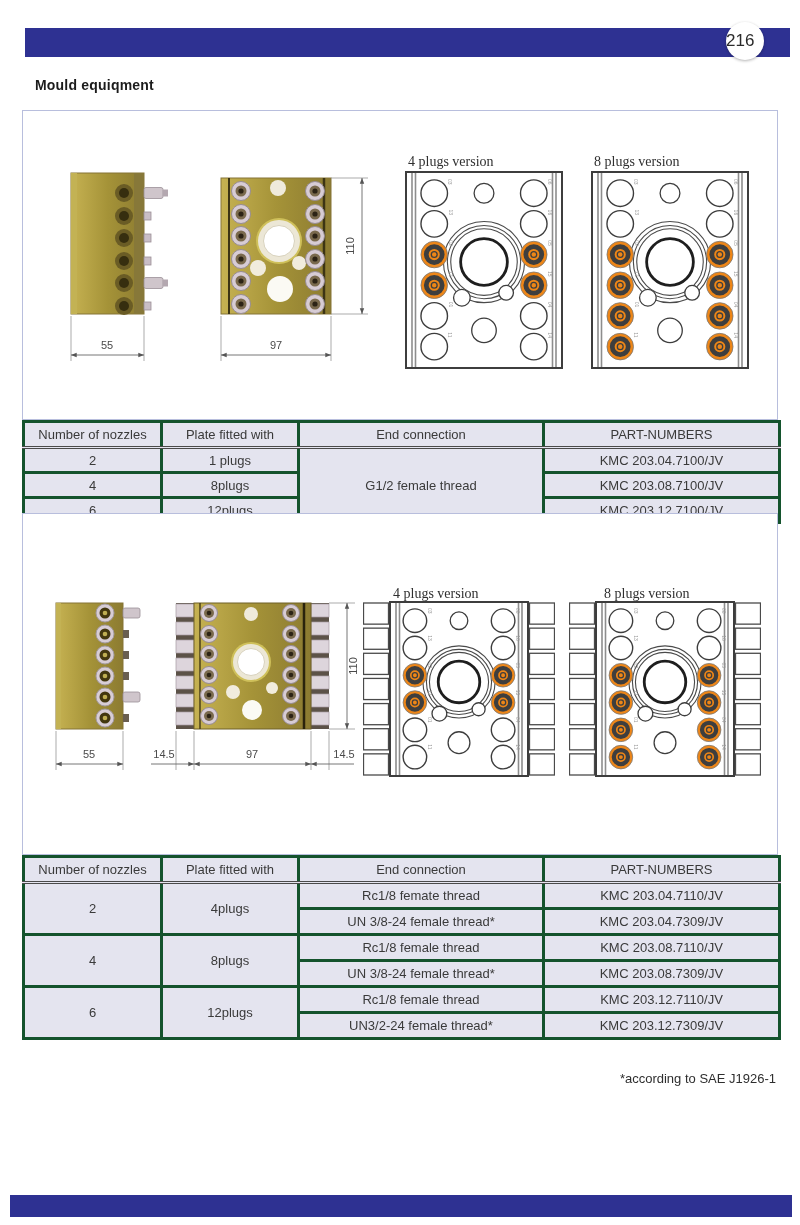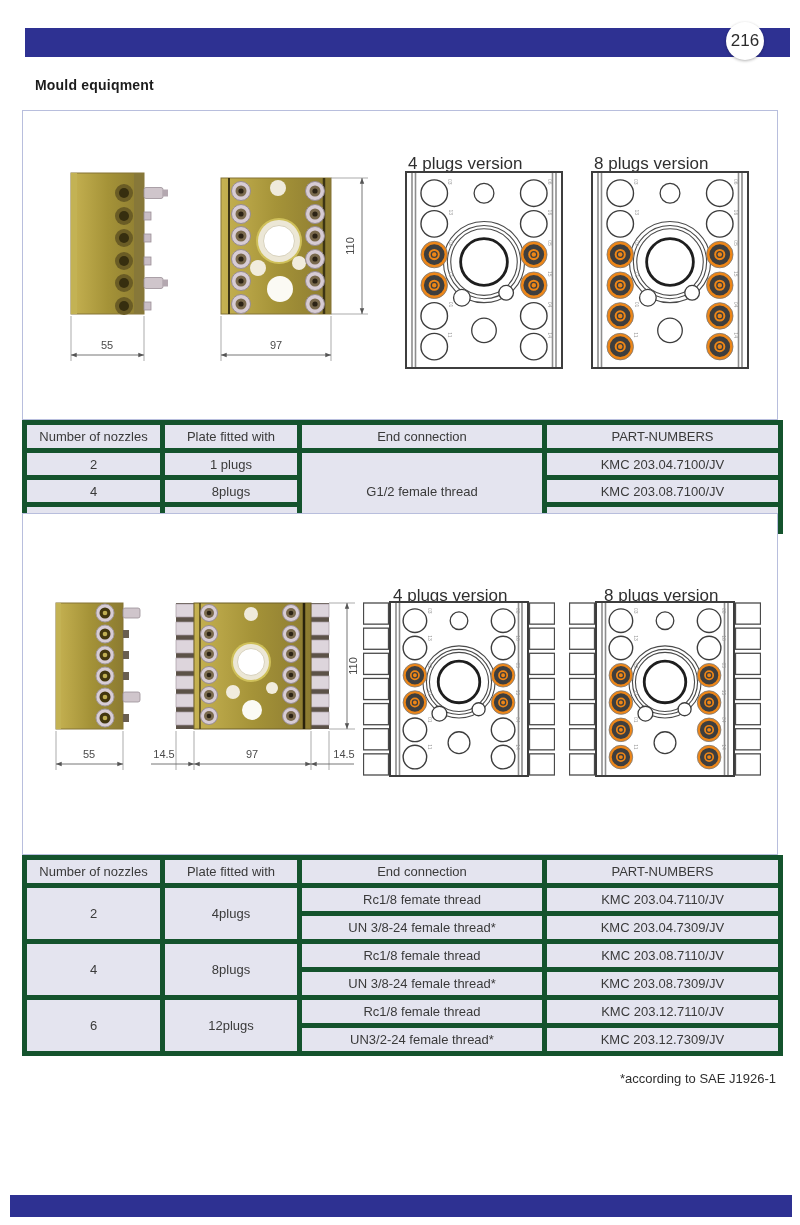--- a/index.html
+++ b/index.html
@@ -1,31 +1,31 @@
 <!DOCTYPE html>
 <html style="--accent: #2e3192;"><head>
 <meta charset="utf-8">
 <style>
   html,body{margin:0;padding:0;background:#fff;}
   .page{position:relative;width:800px;height:1225px;background:#fff;overflow:hidden;
         font-family:"Liberation Sans",sans-serif;}
   .topbar{position:absolute;left:25px;top:28px;width:765px;height:29px;background:var(--accent,#2e3192);}
   .page-badge{position:absolute;left:726px;top:22px;width:38px;height:38px;border-radius:50%;
-        background:#fff;box-shadow:0 1px 3px rgba(0,0,0,.3);text-align:center;line-height:38px;
+        background:#fff;box-shadow:0 1px 3px rgba(0,0,0,.3);line-height:38px;
         font-size:17px;color:#2b2b2b;}
   .title{position:absolute;left:35px;top:77px;font-size:14px;font-weight:bold;color:#1c1c1c;letter-spacing:.2px;}
   .panel{position:absolute;left:22px;width:754px;border:1px solid #b8bedd;background:#fff;}
   #panel1{top:110px;height:308px;}
   #panel2{top:513px;height:340px;}
   .panel svg.photo{position:absolute;left:0;top:0;}
-  .diag-label{position:absolute;font-size:17px;color:#2f2f2f;}
+  .diag-label{position:absolute;font-size:14px;color:#2f2f2f;font-family:Liberation Serif, serif;}
   svg.plate{position:absolute;}
   table.spec{position:absolute;left:22px;width:756px;table-layout:fixed;border-collapse:collapse;
         background:#e4e4ef;border:2px solid #4a4a4a;}
-  table.spec th,table.spec td{border:5px solid #14532d;font-size:13px;font-weight:normal;
+  table.spec th,table.spec td{border:3px solid #14532d;font-size:13px;font-weight:normal;
         text-align:center;vertical-align:middle;color:#3a3a3a;padding:0;}
   table.spec thead th{height:23px;border-bottom:3px double #4a4a4a;}
   #t1{top:420px;} #t1 td{height:22px;}
   #t2{top:855px;} #t2 td{height:23px;}
   #t2 tr.group-start td{border-top:2px solid #4a4a4a;}
   .footnote{position:absolute;right:24px;top:1071px;font-size:13px;color:#2e2e2e;}
   .keying{position:absolute;left:25px;top:1057px;font-size:13.5px;line-height:19px;color:#222;}
   .bottombar{position:absolute;left:10px;top:1195px;width:782px;height:22px;background:var(--accent,#2e3192);}
   .dimt{font:11px "Liberation Sans",sans-serif;fill:#4a4a4a;text-anchor:middle;}
   .dimline{stroke:#666;stroke-width:.9;fill:none;}

